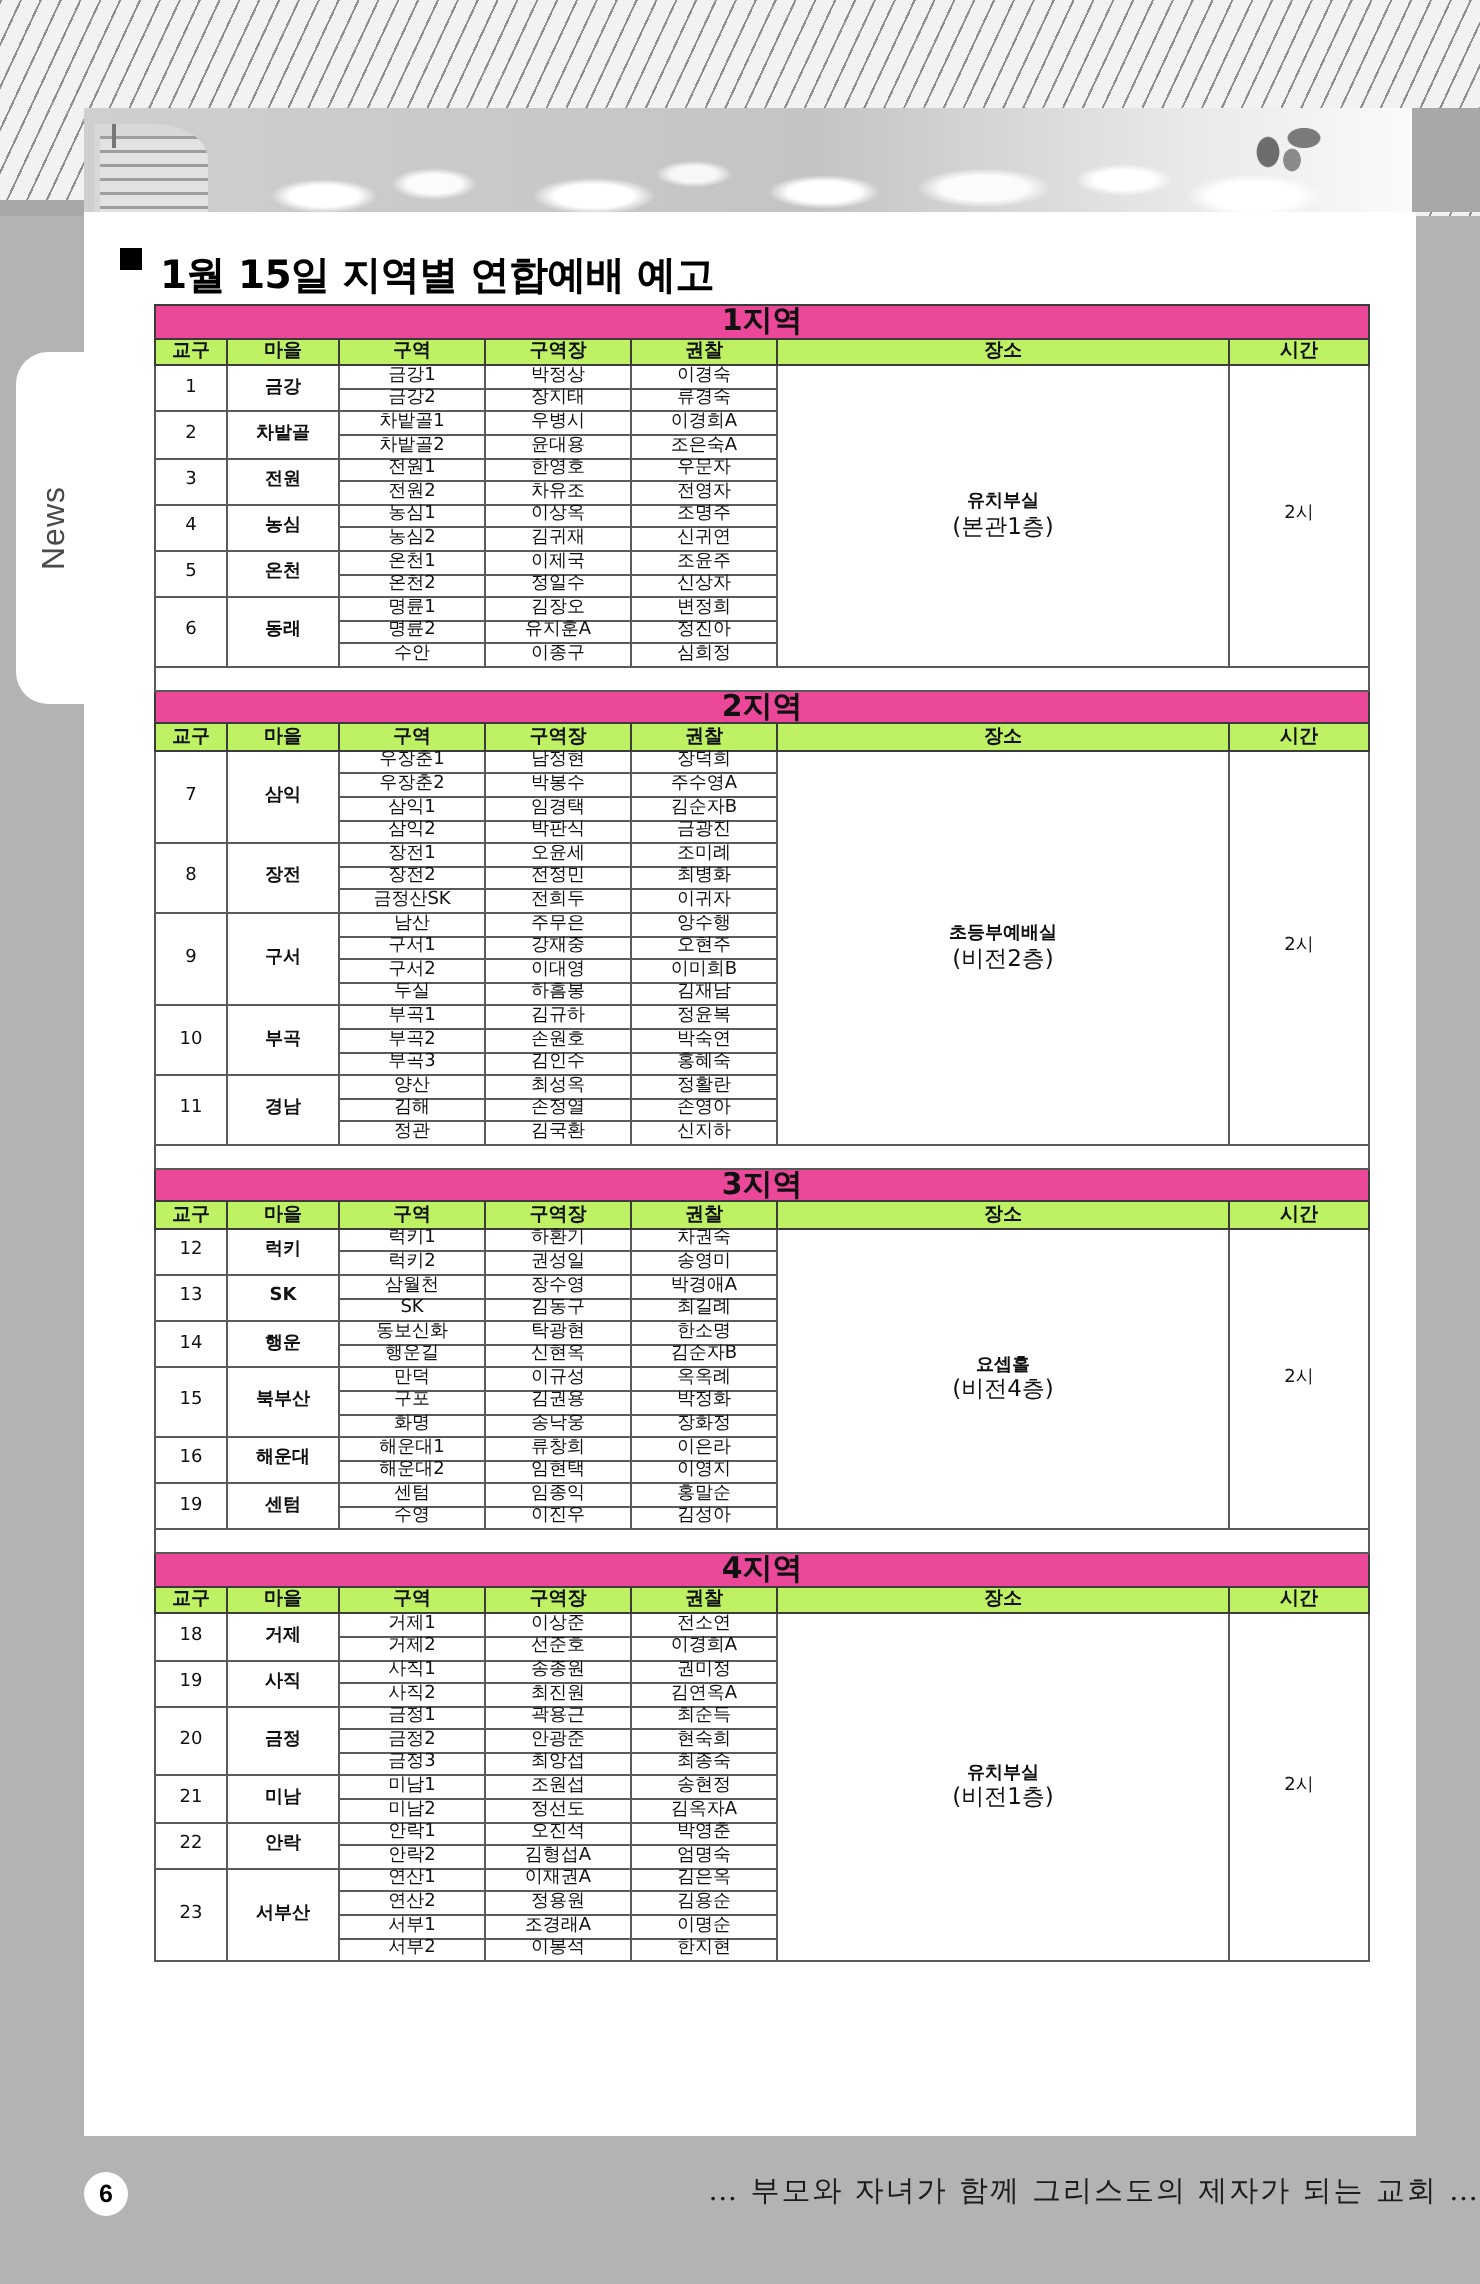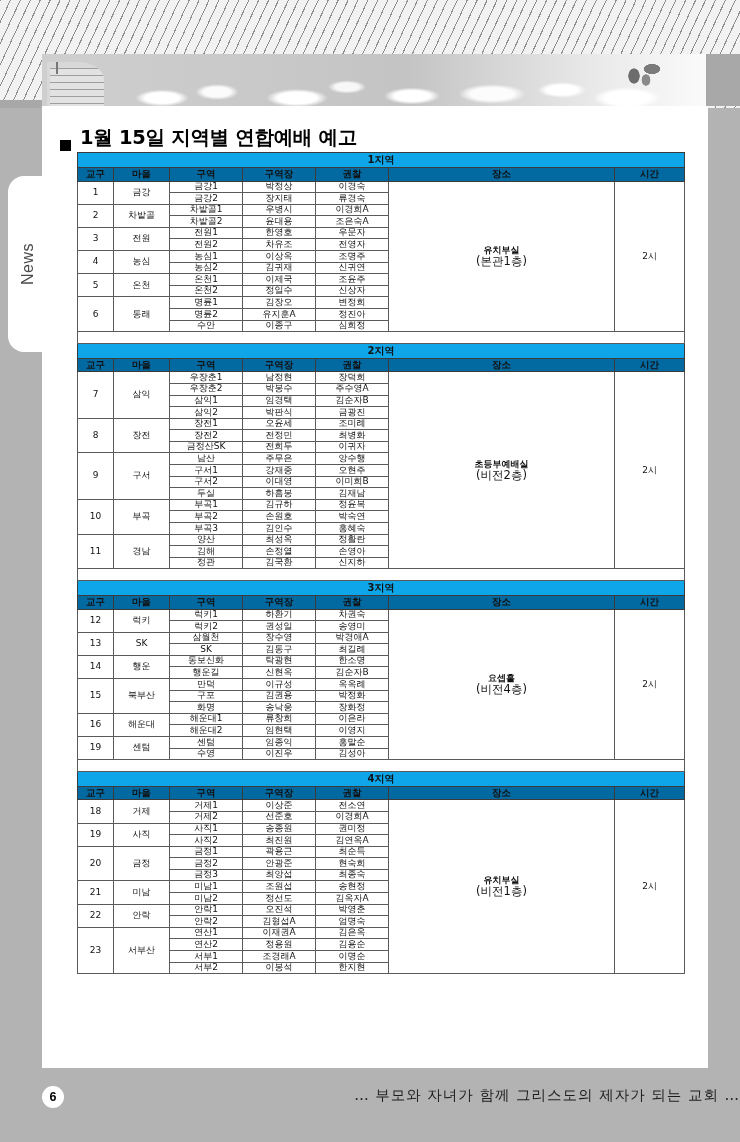--- a/index.html
+++ b/index.html
@@ -85,21 +85,21 @@
     position: absolute; left: 50%; top: 50%;
     transform: translate(-50%, -50%) rotate(-90deg);
     font-size: 16px; color: #4a4a4a; letter-spacing: 0.5px;
     white-space: nowrap;
     font-family: "Liberation Sans", sans-serif;
   }
 
   
   #title-row {
     position: absolute; left: 60px; top: 124px;
-    display: flex; align-items: flex-end; gap: 9px;
+    display: flex; align-items: flex-start; gap: 9px;
   }
   #title-bullet { width: 11px; height: 11px; background: #000; display: inline-block; }
   #page-title {
     font-size: 19.5px; font-weight: bold; color: #000;
     font-family: "DejaVu Sans", sans-serif;
     letter-spacing: -0.3px;
   }
 
   
   #table-wrap {
@@ -116,35 +116,35 @@
     border: 1px solid #5a5a5a;
     padding: 0;
     text-align: center;
     vertical-align: middle;
     font-size: 9px;
     color: #111;
     line-height: 1.05;
     height: 11.6px;
   }
   tr.zone-title td {
-    background: #0ea5e9;
-    font-size: 10px;
+    background: #ec4899;
+    font-size: 15px;
     font-weight: bold;
     height: 15px;
     border: 1.6px solid #3b3b3b;
   }
   tr.col-head td {
-    background: #0369a1;
+    background: #bef264;
     font-weight: bold;
     font-size: 9.5px;
     height: 13.5px;
     border: 1.2px solid #3b3b3b;
   }
   td.parish { font-size: 9.5px; }
-  td.village { font-weight: normal; font-size: 9.5px; }
+  td.village { font-weight: bold; font-size: 9.5px; }
   td.district { font-weight: normal; font-size: 9px; }
   td.leader, td.warden { font-size: 9px; }
   td.place {
     font-size: 13px; font-weight: bold; line-height: 1.45;
     border-left: 1.3px solid #3b3b3b;
   }
   td.place .sub { font-size: 11.5px; font-weight: normal; display: block; }
   td.time { font-size: 12px; border-left: 1.3px solid #3b3b3b; }
   .spacer-row td { border: none; height: 5px; background: #fff; }
 

